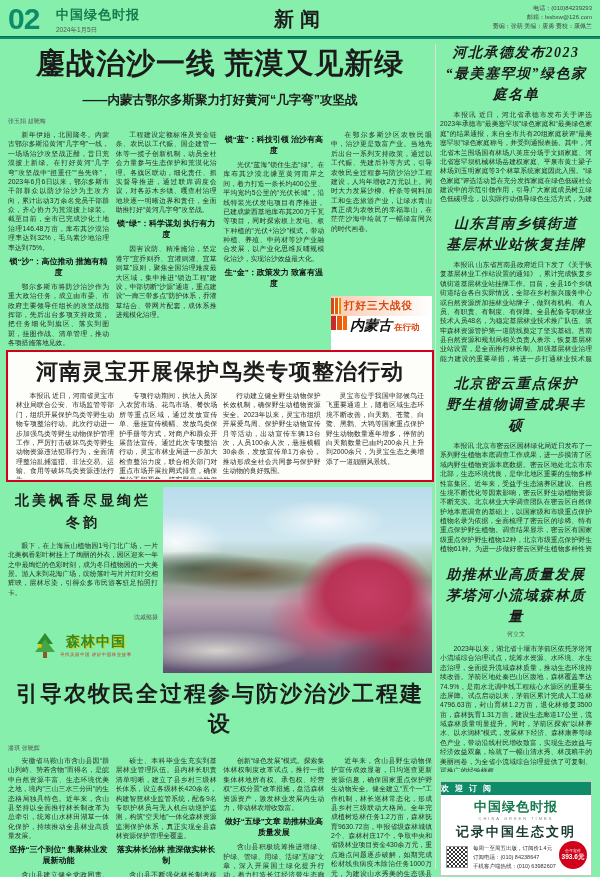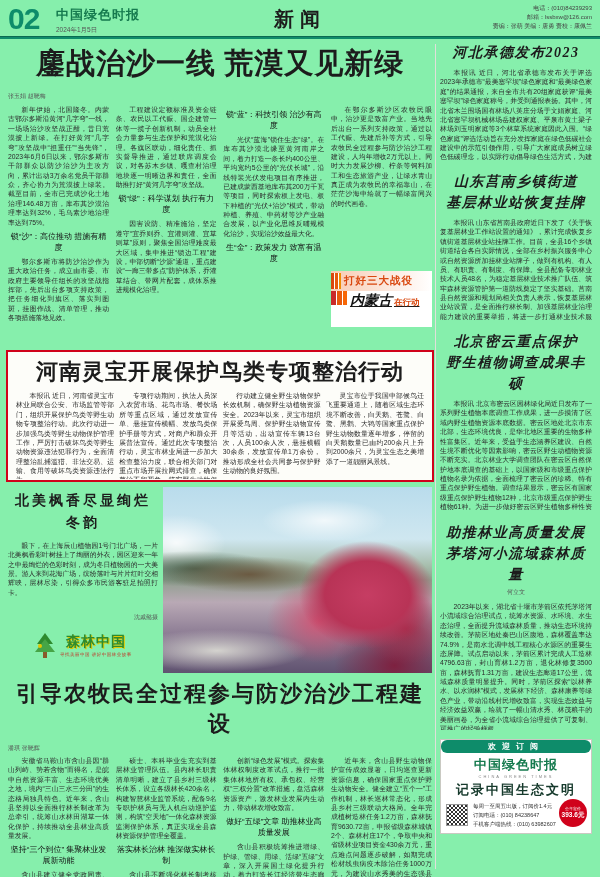--- a/index.html
+++ b/index.html
@@ -12,39 +12,39 @@
   .brand { position:absolute; left:56px; top:6px; }
   .brand-name { font-size:13px; font-weight:bold; color:#157a4e; font-family:"Liberation Serif","DejaVu Serif",serif; letter-spacing:1px; }
   .brand-date { font-size:6.5px; color:#555; margin-top:2px; }
   .section-title { position:absolute; left:0; right:0; top:6px; text-align:center; font-size:20px; font-weight:bold; font-family:"Liberation Serif","DejaVu Serif",serif; letter-spacing:6px; }
   .contacts { position:absolute; right:8px; top:4px; text-align:right; font-size:6px; color:#444; line-height:1.5; }
   .head-rule { position:absolute; left:0; top:36px; width:600px; height:3px; background:#0e8c6a; border-top:1px solid #0a6b51; }
 
   
   .body-txt { font-size:6.8px; line-height:1.38; text-align:justify; color:#2a2a2a; }
   .body-txt p { text-indent:2em; margin-bottom:2px; }
-  .sub-head { font-size:8px; font-weight:normal; text-align:center; margin:4px 0; color:#111; }
+  .sub-head { font-size:8px; font-weight:bold; text-align:center; margin:4px 0; color:#111; }
   .serif { font-family:"Liberation Serif","DejaVu Serif",serif; }
 
   
   .main-article { position:absolute; left:8px; top:44px; width:424px; }
   .main-title { font-size:29px; font-weight:bold; text-align:center; letter-spacing:1px; font-family:"Liberation Serif","DejaVu Serif",serif; }
   .main-sub { font-size:12.5px; font-weight:bold; text-align:center; margin-top:8px; }
   .main-byline { font-size:6px; color:#555; margin-top:8px; }
   .cols { display:flex; justify-content:space-between; margin-top:4px; }
   .main-cols { height:222px; overflow:hidden; }
   .col { width:101px; overflow:hidden; }
   .col4-wrap { position:relative; width:101px; }
 
   
   .badge { position:absolute; left:0; bottom:0; width:101px; height:56px; background:#fff; }
   .badge-top { display:flex; align-items:center; height:20px; background:linear-gradient(90deg,#f8cbb2,#fff); }
   .badge-bars { width:10px; height:16px; background:linear-gradient(90deg,#d9480f 0 3px,#fff 3px 4px,#e8590c 4px 7px,#fff 7px 8px,#f08c00 8px 10px); margin-right:3px; }
   .badge-l1 { font-size:10.5px; font-weight:900; color:#d9480f; letter-spacing:1px; }
-  .badge-bot { display:flex; align-items:baseline; height:22px;text-decoration:underline; }
+  .badge-bot { display:flex; align-items:baseline; height:22px; }
   .badge-bars2 { width:16px; height:14px; background:linear-gradient(90deg,#c92a2a 0 5px,#fff 5px 6px,#e8590c 6px 11px,#fff 11px 12px,#f76707 12px 16px); margin-right:3px; }
   .badge-l2a { font-size:14px; font-weight:900; font-style:italic; font-family:"Liberation Serif","DejaVu Serif",serif; color:#111; }
   .badge-l2b { font-size:8.5px; font-weight:bold; color:#d9480f; margin-left:2px; }
 
   
   .bird-box { position:absolute; left:6px; top:350px; width:428px; height:132px; border:2.5px solid #d0021b; background:#fdfdf9; padding:5px 8px; }
   .bird-title { font-size:22px; font-weight:bold; text-align:center; letter-spacing:1px; font-family:"Liberation Serif","DejaVu Serif",serif; margin-bottom:4px; }
   .bird-cols { height:88px; overflow:hidden; }
   .bird-col { width:98px; overflow:hidden; }
   .bird-col-last { position:relative; }
@@ -86,21 +86,21 @@
   
   .right-col { position:absolute; left:440px; top:42px; width:152px; }
   .r-divider { position:absolute; left:435px; top:44px; width:1px; height:825px; background:#e0e0da; }
   .r-article { margin-bottom:9px; }
   .r-title { font-size:14px; font-weight:bold; text-align:center; letter-spacing:1.5px; line-height:1.5; font-family:"Liberation Serif","DejaVu Serif",serif;font-style:italic; }
   .r-byline { font-size:6px; color:#555; text-align:center; margin-top:3px; }
   .r-body { margin-top:5px; overflow:hidden; }
 
   
   .subscribe { margin-top:4px; border:1px solid #c9c9c2; background:#fff; }
-  .sub-bar { height:13px; background:#0e8c6a; color:#fff; font-size:8px; font-weight:bold; letter-spacing:6px; text-align:center; line-height:13px;border-radius:6px; }
+  .sub-bar { height:13px; background:#0e8c6a; color:#fff; font-size:8px; font-weight:bold; letter-spacing:6px; line-height:13px; }
   .sub-brand { text-align:center; margin-top:3px; }
   .sub-brand-name { font-size:13px; font-weight:bold; color:#157a4e; font-family:"Liberation Serif","DejaVu Serif",serif; letter-spacing:1px; }
   .sub-brand-en { font-size:4px; color:#888; letter-spacing:2px; }
   .sub-slogan { text-align:center; font-size:13px; font-weight:bold; letter-spacing:2px; font-family:"Liberation Serif","DejaVu Serif",serif; color:#163a2c; margin-top:2px; }
   .sub-row { display:flex; align-items:center; padding:3px 5px 5px; gap:5px; position:relative; }
   .qr { width:22px; height:22px; background:repeating-conic-gradient(#333 0% 25%, #fff 0% 50%); background-size:4px 4px; border:1px solid #999; }
   .sub-info { font-size:5.5px; line-height:1.6; color:#333; }
   .price-circle { position:absolute; right:4px; top:0px; width:28px; height:28px; border-radius:50%; background:#d0021b; color:#fff; display:flex; flex-direction:column; align-items:center; justify-content:center; }
   .price-label { font-size:4px; }
   .price-value { font-size:6.5px; font-weight:bold; }
@@ -120,20 +120,21 @@
     <div class="contacts">
       <div>电话：(010)84239293</div>
       <div>邮箱：lssbxw@126.com</div>
       <div>责编：张萌  美编：唐勇  责校：康佩兰</div>
     </div>
   </div>
   <div class="head-rule"></div>
 
   <div class="main-article">
     <div class="main-title">鏖战治沙一线 荒漠又见新绿</div>
+    <div class="main-sub">——内蒙古鄂尔多斯聚力打好黄河“几字弯”攻坚战</div>
     <div class="main-byline">张玉娟 赵晓梅</div>
     <div class="cols main-cols">
       <div class="col body-txt">
         <p>新年伊始，北国隆冬。内蒙古鄂尔多斯沿黄河“几字弯”一线，一场场治沙攻坚战正酣，昔日荒漠披上新绿。在打好黄河“几字弯”攻坚战中“担重任”“当先锋”，2023年6月6日以来，鄂尔多斯市干部群众以防沙治沙为主攻方向，累计出动3万余名党员干部群众，齐心协力为荒漠披上绿装。截至目前，全市已完成沙化土地治理146.48万亩，库布其沙漠治理率达到32%，毛乌素沙地治理率达到75%。</p>
         <div class="sub-head">锁“沙”：高位推动 措施有精度</div>
         <p>鄂尔多斯市将防沙治沙作为重大政治任务，成立由市委、市政府主要领导任组长的攻坚战指挥部，先后出台多项支持政策，把任务细化到旗区、落实到图斑，挂图作战、清单管理，推动各项措施落地见效。</p>
       </div>
       <div class="col body-txt">
         <p>工程建设定额标准及资金链条、农民以工代赈、国企建管一体等一揽子创新机制，动员全社会力量参与生态保护和荒漠化治理。各旗区联动，细化责任、抓实督导推进，通过联席调度会议，对各苏木乡镇、嘎查村治理地块逐一明晰边界和责任，全面助推打好“黄河几字弯”攻坚战。</p>
         <div class="sub-head">锁“绿”：科学谋划 执行有力度</div>
@@ -232,20 +233,21 @@
       </div>
     </div>
   </div>
 
   <div class="r-divider"></div>
   <div class="right-col">
 
     <div class="r-article">
       <div class="r-title">
         <div>河北承德发布2023</div>
+        <div>“最美塞罕坝”绿色家庭名单</div>
       </div>
       <div class="r-body body-txt" style="height:94px;">
         <p>本报讯 近日，河北省承德市发布关于评选2023年承德市“最美塞罕坝”绿色家庭和“最美绿色家庭”的结果通报，来自全市共有20组家庭获评“最美塞罕坝”绿色家庭称号，并受到通报表扬。其中，河北省木兰围场国有林场八英庄分场于文娟家庭、河北省塞罕坝机械林场岳建权家庭、平泉市黄土梁子林场刘玉明家庭等3个林草系统家庭因此入围。“绿色家庭”评选活动旨在充分发挥家庭在绿色低碳社会建设中的示范引领作用，引导广大家庭成员树立绿色低碳理念，以实际行动倡导绿色生活方式，为建设“生态强市”作出贡献。（李文娟）</p>
       </div>
     </div>
 
     <div class="r-article">
       <div class="r-title">
         <div>山东莒南乡镇街道</div>
         <div>基层林业站恢复挂牌</div>

